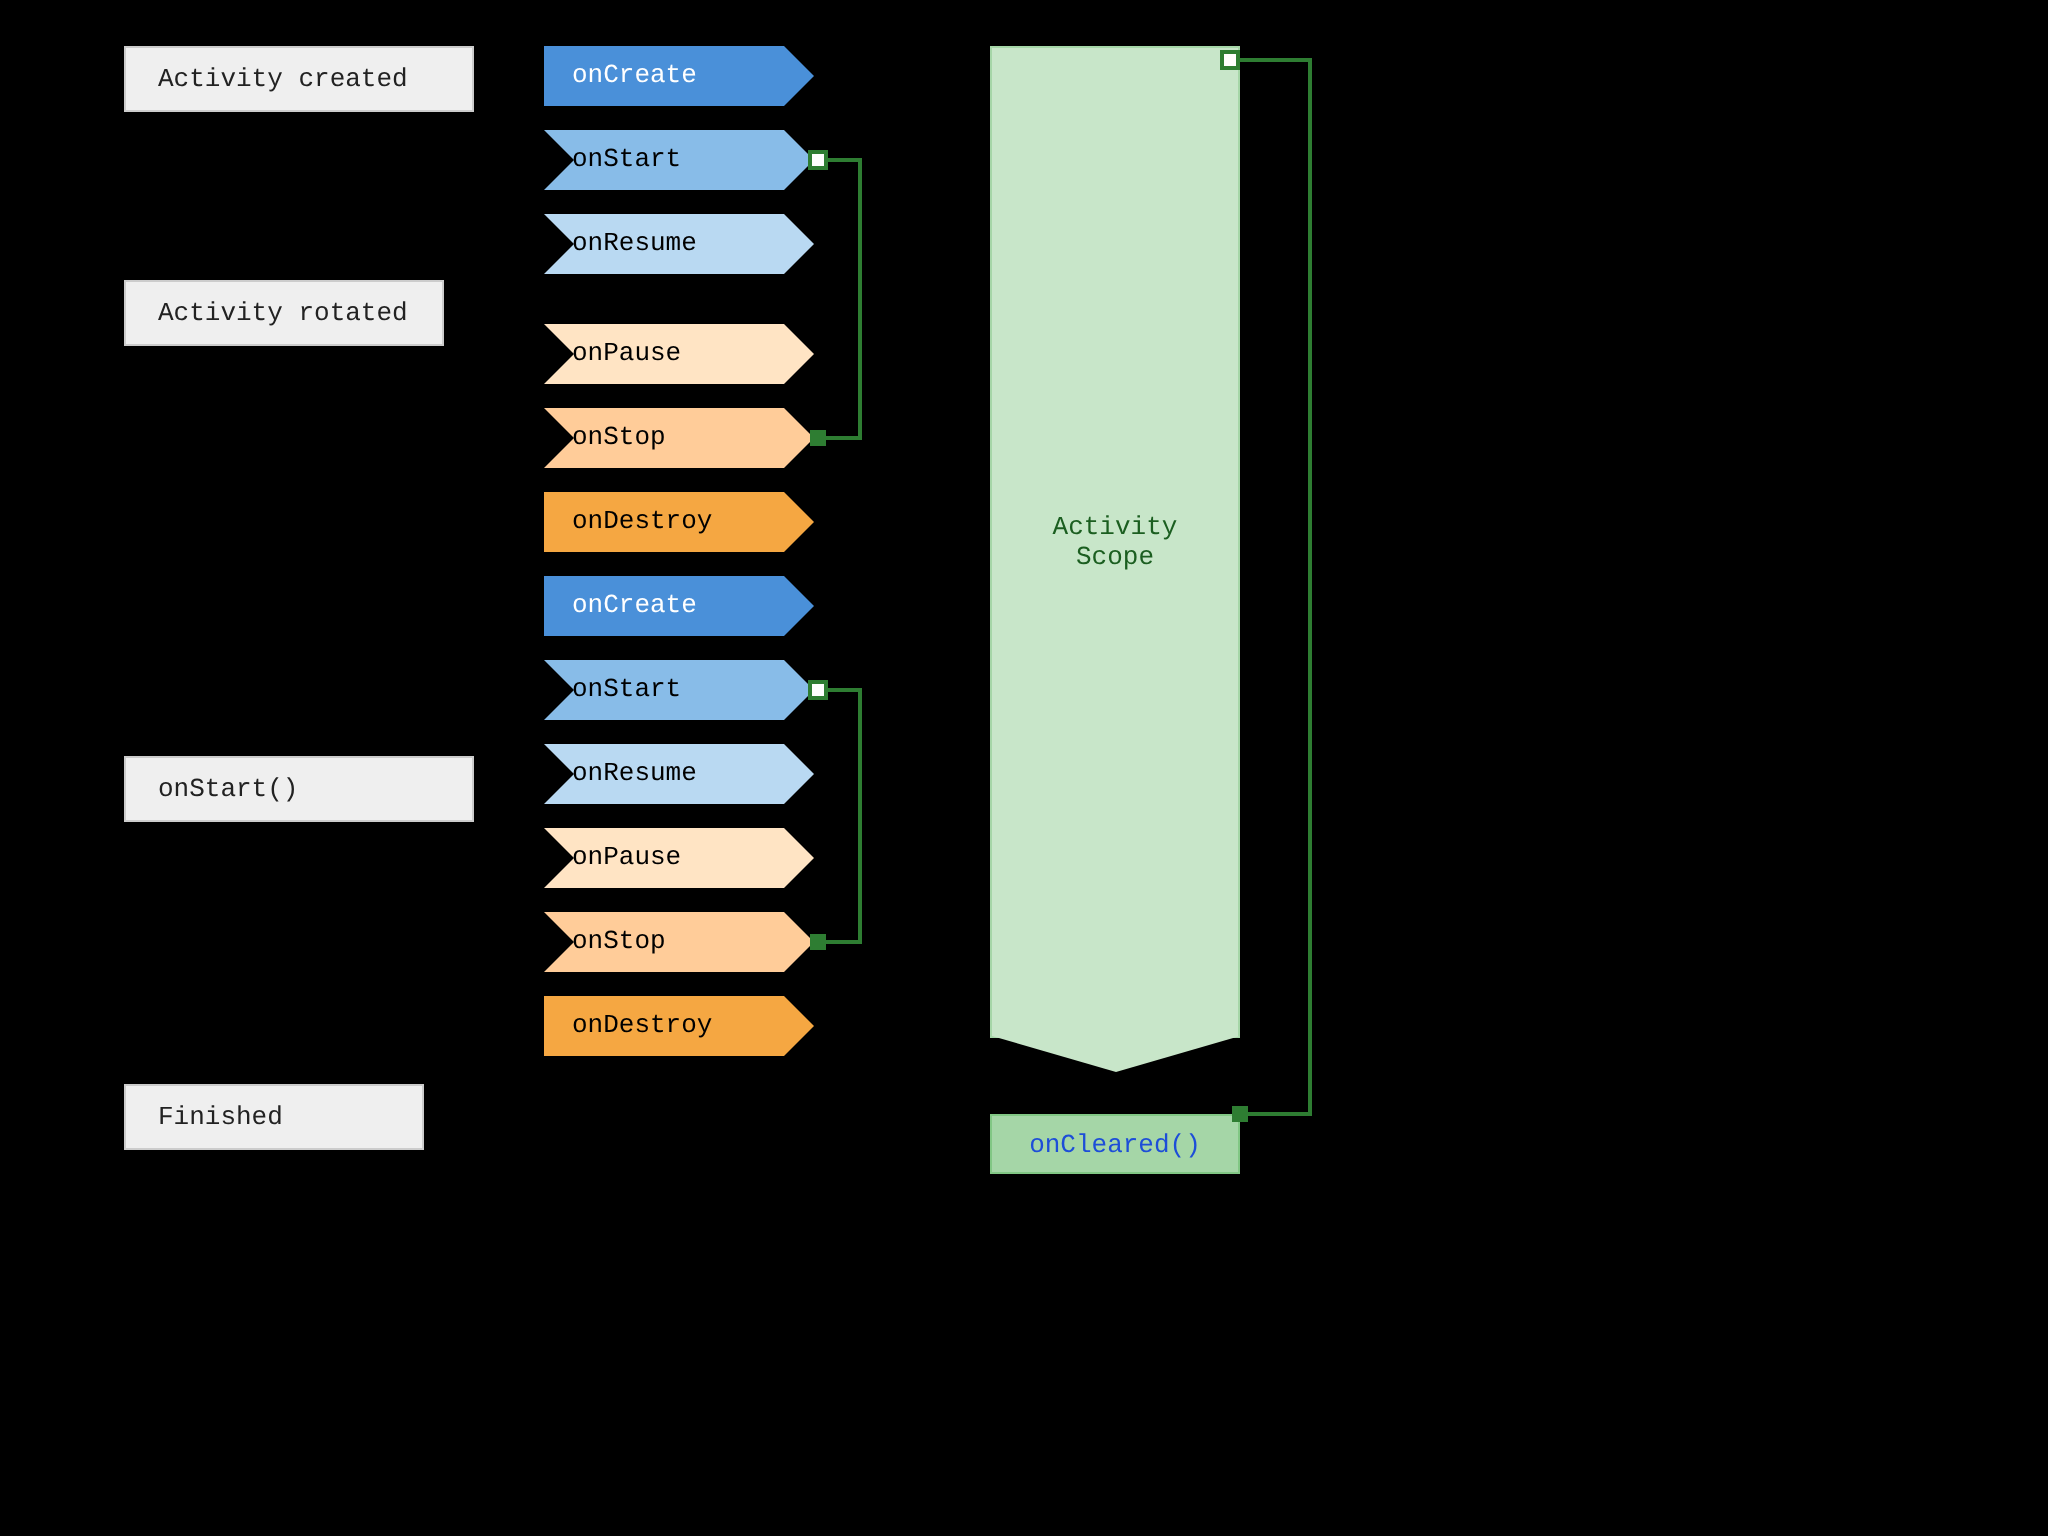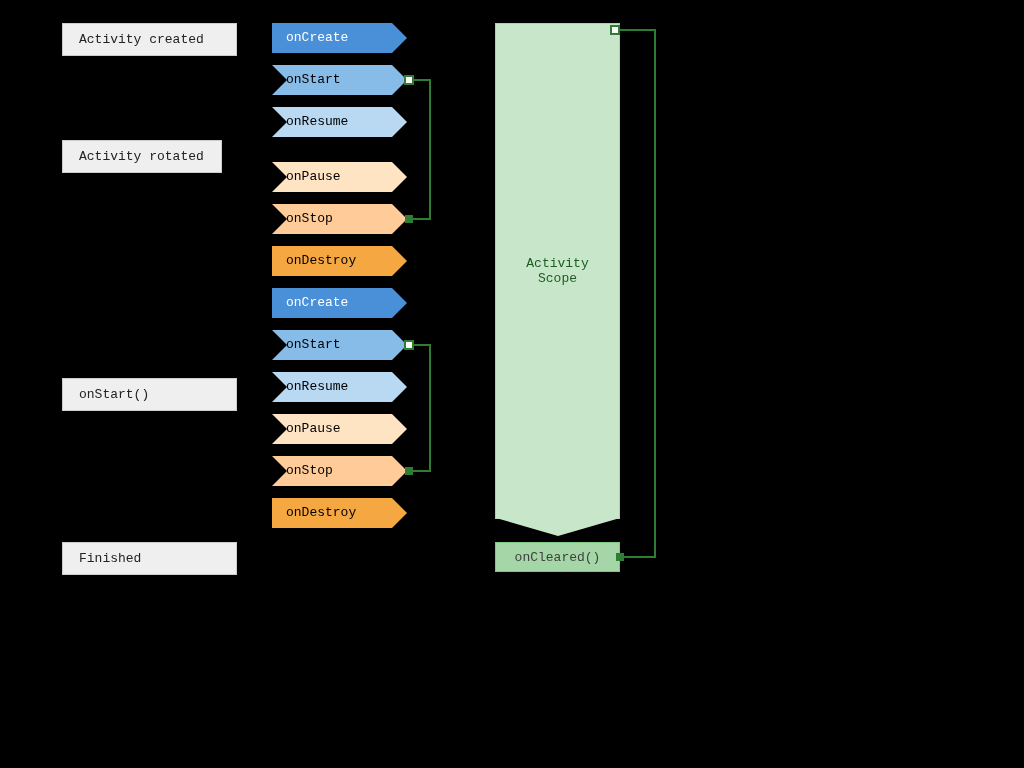--- a/index.html
+++ b/index.html
@@ -73,39 +73,40 @@
       height: 0;
       border-left: 62px solid transparent;
       border-right: 62px solid transparent;
       border-top: 18px solid #c8e6c9;
     }
     .oncleared-box {
       position: absolute;
       background: #a5d6a7;
       border: 1px solid #81c784;
       text-align: center;
-      color: #404040;
+      color: #1d4ed8;
       line-height: 30px;
+      margin-top: 15px;
     }
     svg.connectors {
       position: absolute;
       top: 0;
       left: 0;
       width: 1024px;
       height: 768px;
       pointer-events: none;
     }
   </style>
 </head>
 <body>
 
 <div class="state-box" style="left:62px; top:23px; width:175px;">Activity created</div>
 <div class="state-box" style="left:62px; top:140px; width:160px;padding-left:16px;">Activity rotated</div>
 <div class="state-box" style="left:62px; top:378px; width:175px;">onStart()</div>
-<div class="state-box" style="left:62px; top:542px; width:175px;">Finished</div>
+<div class="state-box" style="left:62px; top:542px; width:150px;">Finished</div>
 
 <div class="lifecycle-box" style="left:272px; top:23px; --arrowcolor:#4a90d9; background:#4a90d9; color:#fff;">onCreate</div>
 <div class="lifecycle-box indent" style="left:272px; top:65px; --arrowcolor:#88bce8; background:#88bce8;">onStart</div>
 <div class="lifecycle-box indent" style="left:272px; top:107px; --arrowcolor:#b9d9f2; background:#b9d9f2;">onResume</div>
 
 <div class="lifecycle-box indent" style="left:272px; top:162px; --arrowcolor:#ffe4c4; background:#ffe4c4;">onPause</div>
 <div class="lifecycle-box indent" style="left:272px; top:204px; --arrowcolor:#ffcc99; background:#ffcc99;">onStop</div>
 <div class="lifecycle-box" style="left:272px; top:246px; --arrowcolor:#f5a742; background:#f5a742;">onDestroy</div>
 
 <div class="lifecycle-box" style="left:272px; top:288px; --arrowcolor:#4a90d9; background:#4a90d9; color:#fff;">onCreate</div>

